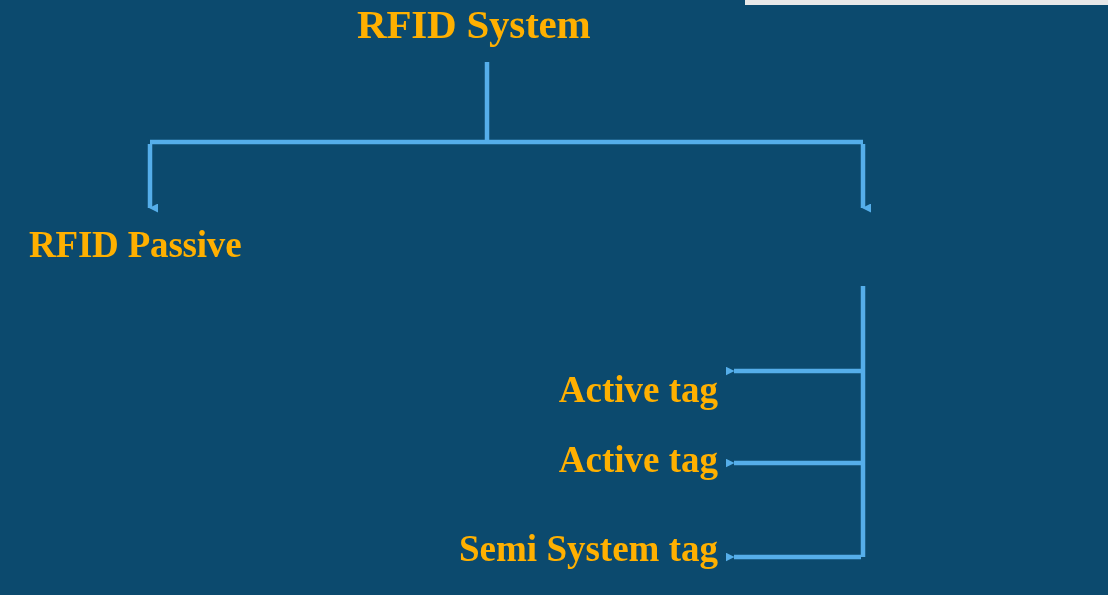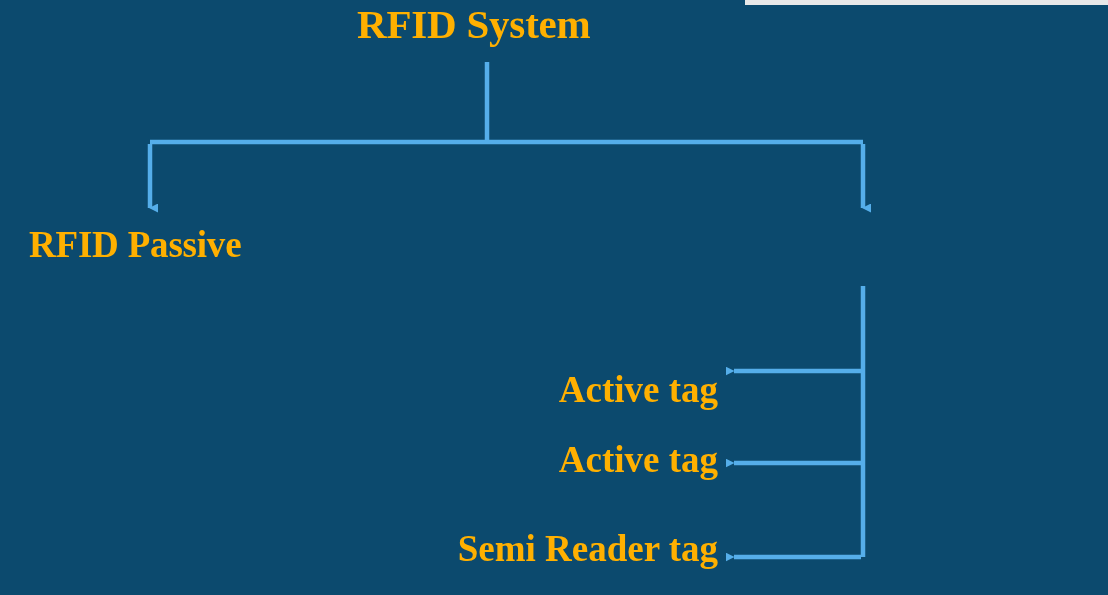--- a/index.html
+++ b/index.html
@@ -112,15 +112,15 @@
 
   <div class="node node-root">RFID System</div>
 
   <div class="node node-reader">RFID Passive</div>
 
 
   <div class="leaf leaf-active">Active tag</div>
 
   <div class="leaf leaf-passive">Active tag</div>
 
-  <div class="leaf leaf-semi">Semi Reader tag</div>
+  <div class="leaf leaf-semi">Semi System tag</div>
 
 </div>
 
 </body></html>

